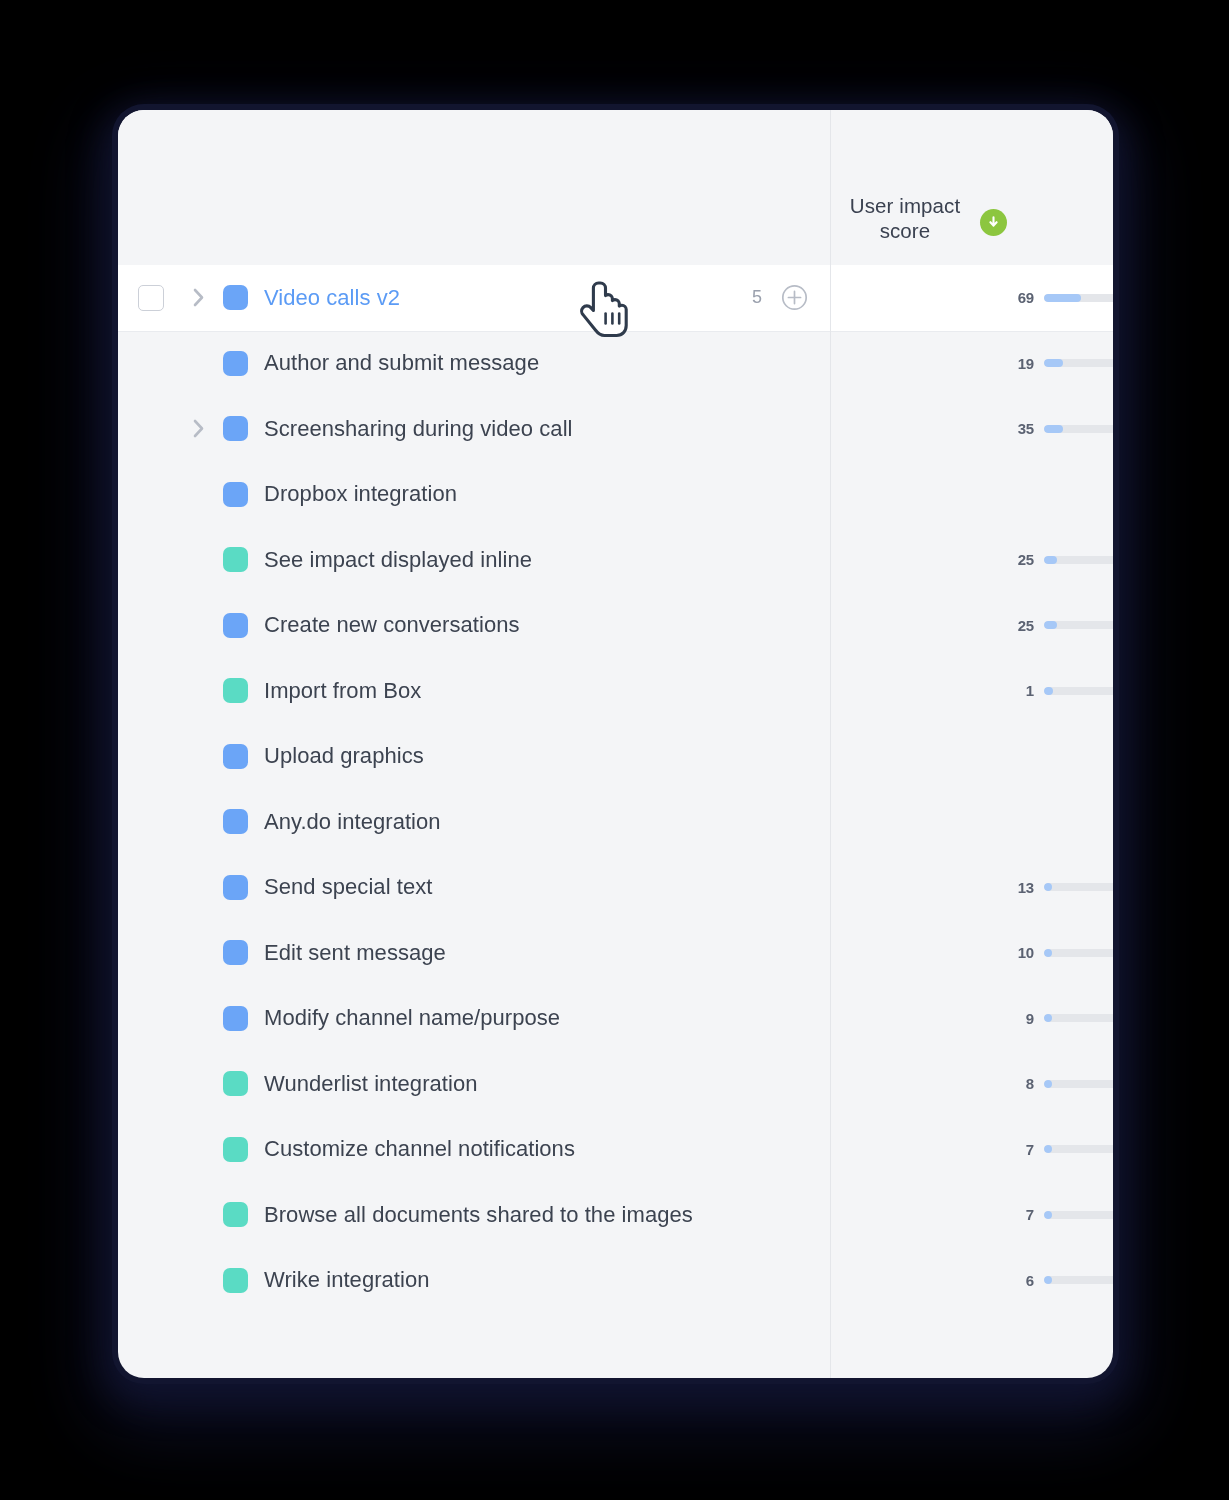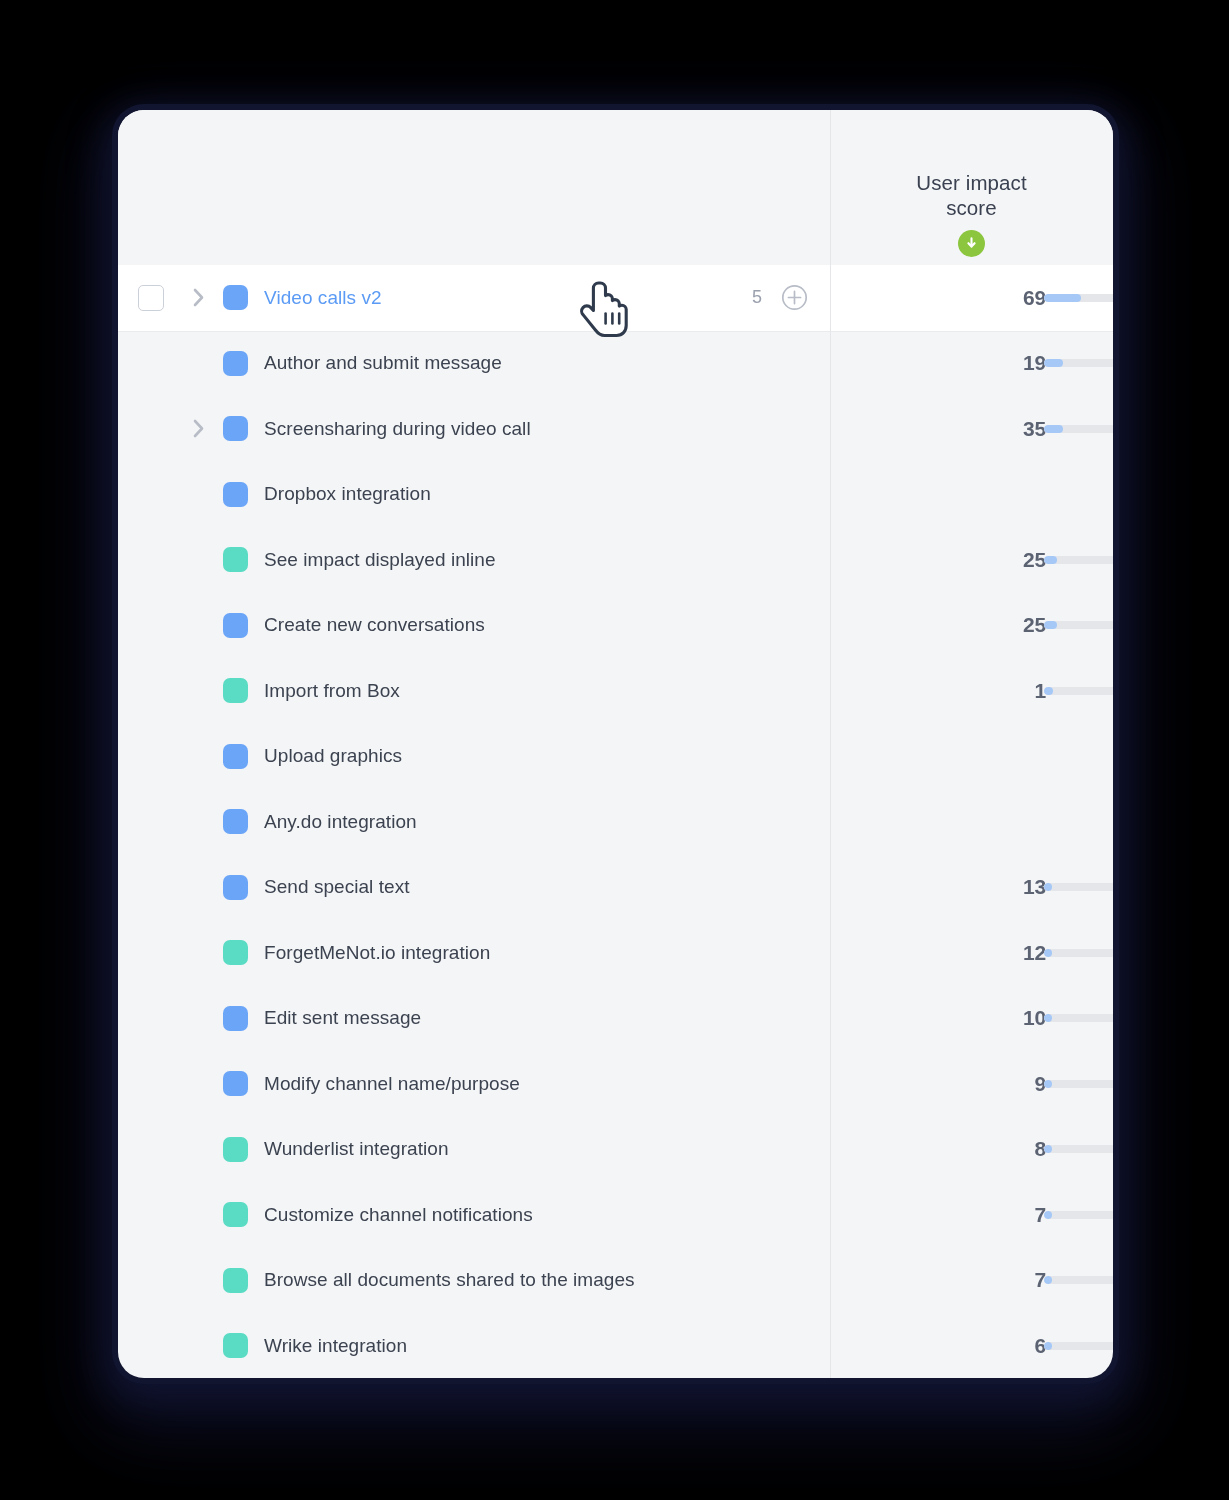--- a/index.html
+++ b/index.html
@@ -65,21 +65,21 @@
     background: #f4f5f7;
     z-index: 2;
   }
   .header-score {
     position: absolute;
     left: 712px;
     top: 0;
     right: 0;
     height: 155px;
     display: flex;
-    flex-direction: column;
+    flex-direction: row;
     align-items: center;
     justify-content: flex-start;
     padding-top: 60px;
     box-sizing: border-box;
   }
   .header-title {
     font-size: 20.5px;
     line-height: 25px;
     color: #3a4150;
     text-align: center;
@@ -154,21 +154,21 @@
     position: absolute;
     left: 105px;
     width: 25px;
     height: 25px;
     border-radius: 7px;
   }
 
   .row-label {
     position: absolute;
     left: 146px;
-    font-size: 19px;
+    font-size: 22px;
     color: #3c4350;
     letter-spacing: 0.05px;
     white-space: nowrap;
   }
   .row-label.link { color: #5b9bf5; }
 
   .count {
     position: absolute;
     right: 68px;
     font-size: 18px;
@@ -188,24 +188,24 @@
     position: absolute;
     left: 712px;
     right: 0;
     top: 0;
     height: 100%;
     display: flex;
     align-items: center;
   }
   .score-num {
     position: absolute;
-    left: 16px;
+    left: 4px;
     width: 200px;
     text-align: right;
-    font-size: 21px;
+    font-size: 15px;
     font-weight: 700;
     color: #5b6272;
     letter-spacing: -0.2px;
   }
   .bar-track {
     position: absolute;
     left: 214px;
     width: 80px;
     height: 8px;
     border-radius: 5px;
@@ -361,32 +361,20 @@
               <div class="row-label">Any.do integration</div>
             </div>
           </div>
           <div class="row">
             <div class="name-col">
               <div class="swatch" style="background: rgb(107, 165, 247);"></div>
               <div class="row-label">Send special text</div>
             </div>
             <div class="score-col">
               <div class="score-num">13</div>
-              <div class="bar-track">
-                <div class="bar-fill" style="width: 8px;"></div>
-              </div>
-            </div>
-          </div>
-          <div class="row">
-            <div class="name-col">
-              <div class="swatch" style="background: rgb(90, 219, 196);"></div>
-              <div class="row-label">ForgetMeNot.io integration</div>
-            </div>
-            <div class="score-col">
-              <div class="score-num">12</div>
               <div class="bar-track">
                 <div class="bar-fill" style="width: 8px;"></div>
               </div>
             </div>
           </div>
           <div class="row">
             <div class="name-col">
               <div class="swatch" style="background: rgb(107, 165, 247);"></div>
               <div class="row-label">Edit sent message</div>
             </div>

